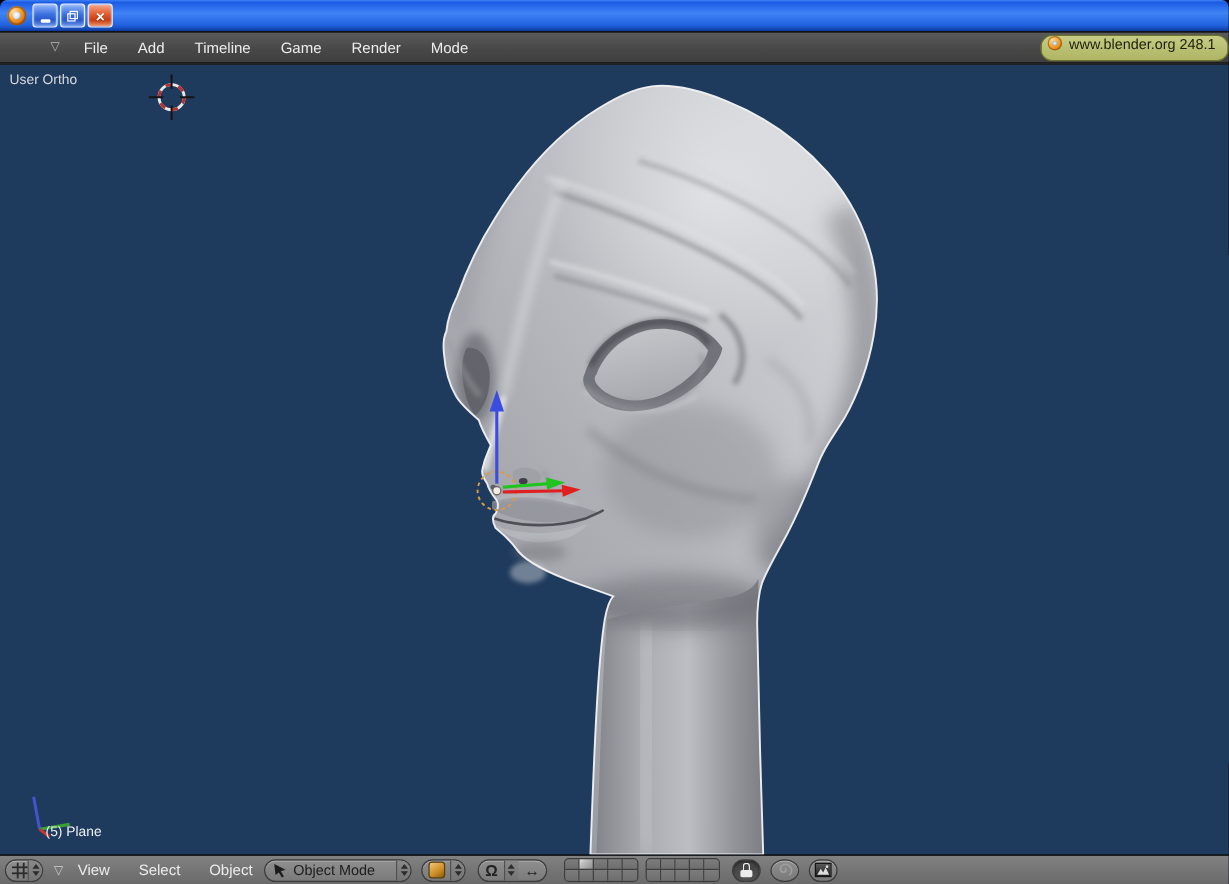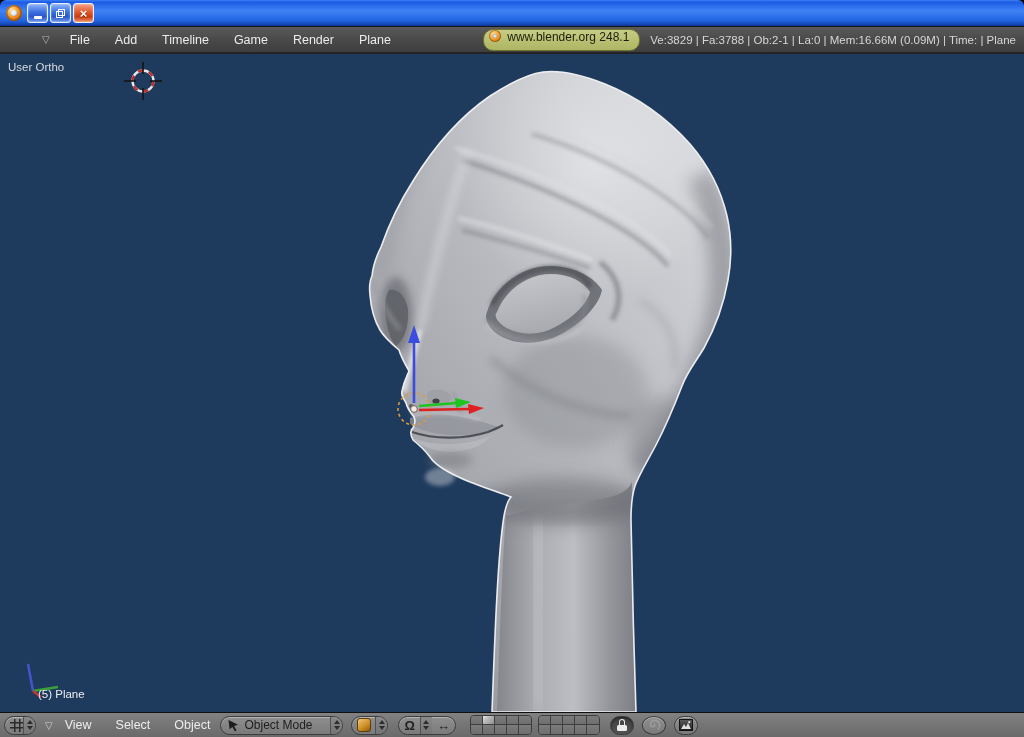--- a/index.html
+++ b/index.html
@@ -145,27 +145,26 @@
 </div>
 
 <div class="menubar">
   <span class="collapse-tri">▽</span>
   <div class="top-menus">
     <span class="menu-item">File</span>
     <span class="menu-item">Add</span>
     <span class="menu-item">Timeline</span>
     <span class="menu-item">Game</span>
     <span class="menu-item">Render</span>
-    <span class="menu-item">Plane</span>
+    <span class="menu-item">Mode</span>
   </div>
   <div class="version-badge">
     <span class="badge-ball"></span>
     <span class="badge-text">www.blender.org 248.1</span>
   </div>
-  <span class="stats-text">Ve:3829 | Fa:3788 | Ob:2-1 | La:0  | Mem:16.66M (0.09M)  | Time: | Plane</span>
 </div>
 
 <div class="viewport">
   <svg class="scene" width="1024" height="658" viewBox="0 54 1024 658" preserveAspectRatio="none">
     <defs>
       <linearGradient id="gHead" x1="0" y1="1" x2="0.85" y2="0">
         <stop offset="0" stop-color="#8e9096"></stop>
           <stop offset="0.45" stop-color="#aeb0b6"></stop>
           <stop offset="1" stop-color="#d9dade"></stop>
       </linearGradient>

